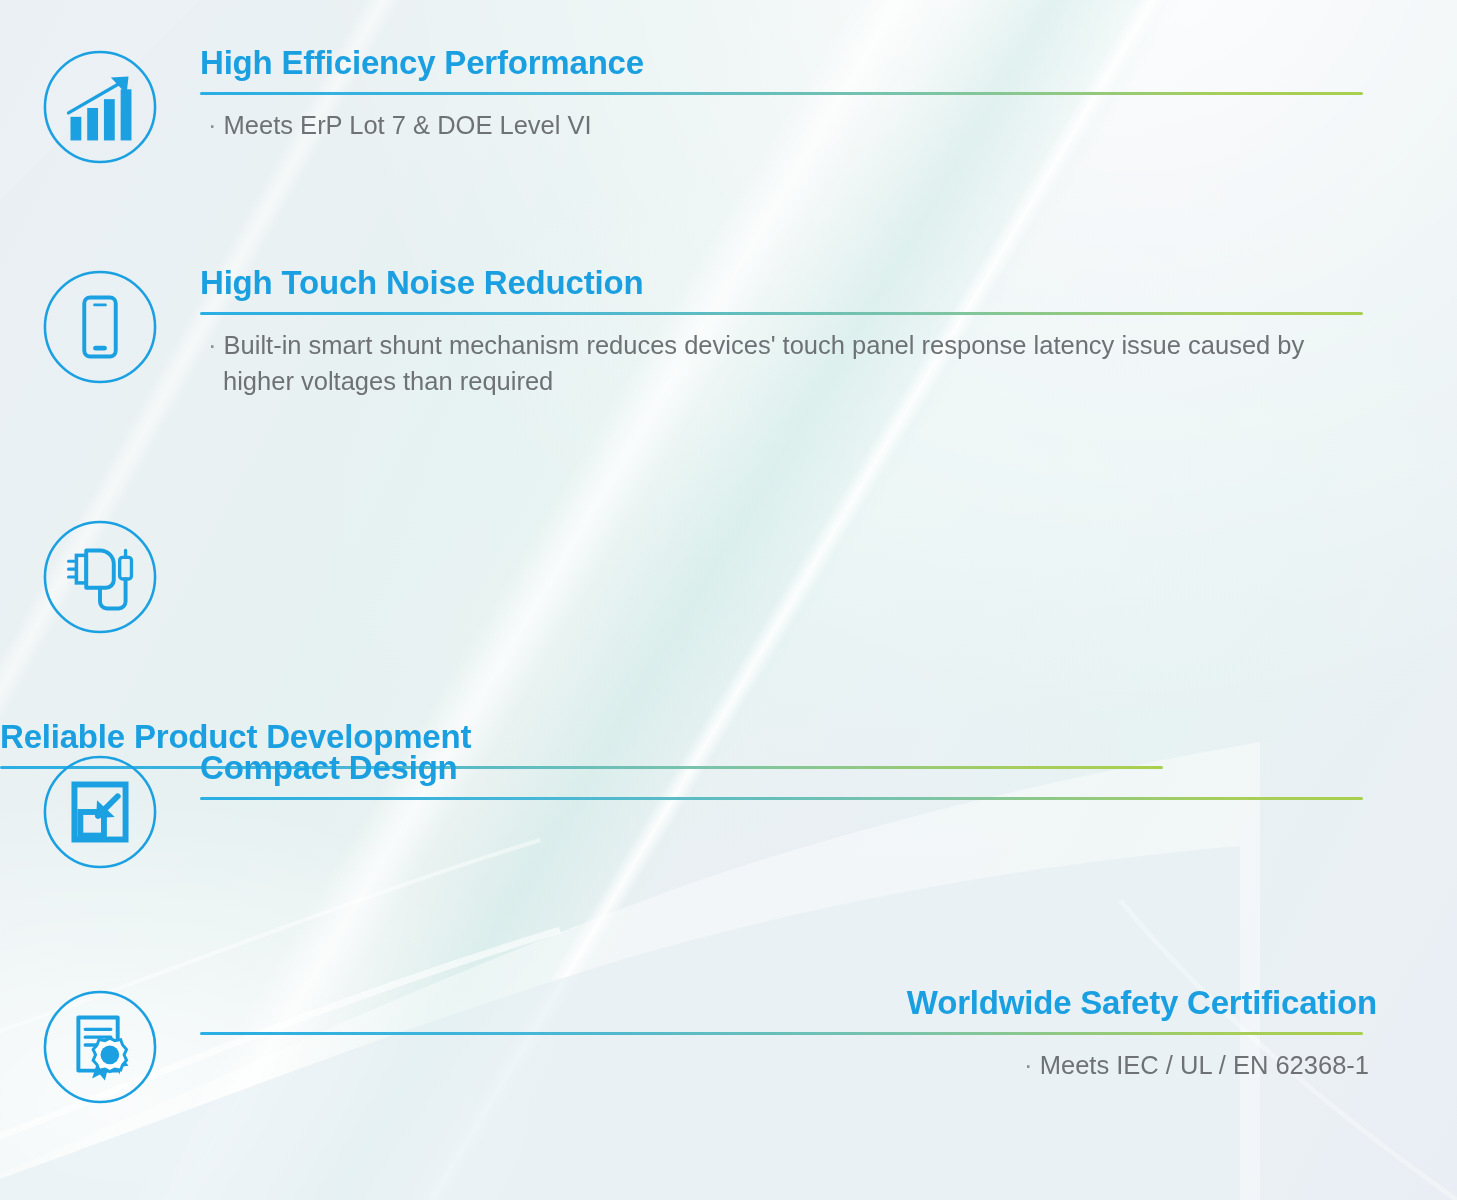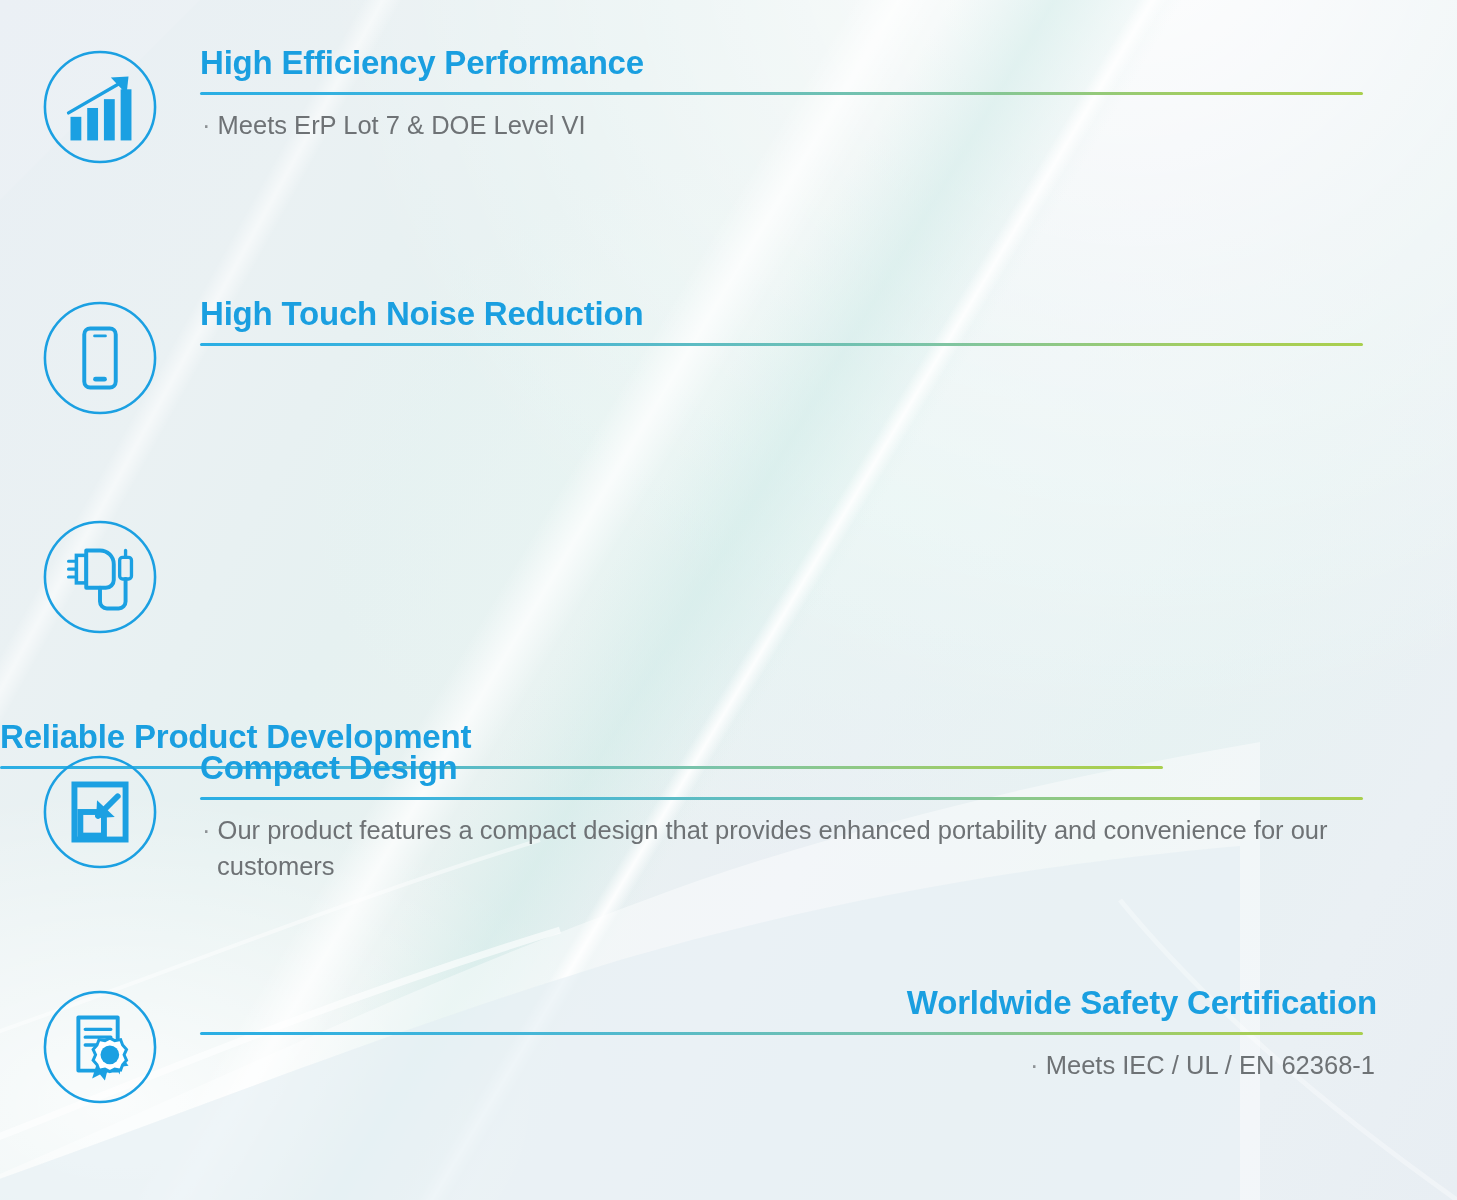--- a/index.html
+++ b/index.html
@@ -103,37 +103,37 @@
   }
   .rule {
     height: 3px;
     width: 1163px;
     margin-top: 10px;
     margin-bottom: 12px;
     background: linear-gradient(90deg, #2aaee4 0%, #45b6d8 28%, #7cc4a8 62%, #a6ce5a 88%, #a9cf4e 100%);
     border-radius: 2px;
   }
   .bullets {
-    margin: 2px;
+    margin: 8px;
     padding: 0;
     list-style: none;
   }
   .bullets li {
     color: #6e7275;
     font-size: 25.5px;
     line-height: 1.42;
     font-weight: 400;
     text-indent: -15px;
     padding-left: 15px;
   }
   .bullets li .dot { color: #8d9195; }
 
   
   #row-0 { top: 44px; }
-  #row-1 { top: 295px; }
+  #row-1 { top: 264px; }
   #row-2 { top: 514px; flex-direction: column; }
   #row-3 { top: 749px; }
   #row-4 { top: 984px; text-align: right; }
 </style>
 </head>
 <body>
 
 <div id="page">
 
   <div class="bg-layer bg-glow-mid"></div>
@@ -185,20 +185,23 @@
         <svg class="icon-circle" viewBox="0 0 120 120">
           <circle cx="60" cy="60" r="56" fill="none" stroke="#1ba0e2" stroke-width="2.6"></circle>
           <rect x="44" y="30" width="32" height="60" rx="6" ry="6" fill="none" stroke="#1ba0e2" stroke-width="4"></rect>
           <rect x="53" y="36" width="14" height="3" rx="1.5" fill="#1ba0e2"></rect>
           <rect x="53" y="79" width="14" height="5" rx="2.5" fill="#1ba0e2"></rect>
         </svg>
       </div>
       <div class="body-col">
         <div class="title">High Touch Noise Reduction</div>
         <div class="rule"></div>
+        <ul class="bullets">
+          <li><span class="dot">·</span> <span>Built-in smart shunt mechanism reduces devices' touch panel response latency issue caused by higher voltages than required</span></li>
+        </ul>
       </div>
     </div>
 
     <div class="row" id="row-2">
       <div class="icon-wrap">
         <svg class="icon-circle" viewBox="0 0 120 120">
           <circle cx="60" cy="60" r="56" fill="none" stroke="#1ba0e2" stroke-width="2.6"></circle>
 
           <path d="M 46,33 h 14 a 14,14 0 0 1 14,14 v 16 a 8,8 0 0 1 -8,8 h -20 z" fill="none" stroke="#1ba0e2" stroke-width="4" stroke-linejoin="round"></path>
           <rect x="36" y="38" width="10" height="28" fill="none" stroke="#1ba0e2" stroke-width="3.6"></rect>
@@ -223,23 +226,20 @@
           <circle cx="60" cy="60" r="56" fill="none" stroke="#1ba0e2" stroke-width="2.6"></circle>
           <rect x="34" y="32" width="52" height="56" fill="none" stroke="#1ba0e2" stroke-width="6"></rect>
           <rect x="40" y="60" width="24" height="24" fill="#e9f0f4" stroke="#1ba0e2" stroke-width="6"></rect>
           <path d="M 78,44 L 58,64" stroke="#1ba0e2" stroke-width="6" stroke-linecap="round"></path>
           <path d="M 56,66 L 57,48 L 75,65 Z" fill="#1ba0e2"></path>
         </svg>
       </div>
       <div class="body-col">
         <div class="title">Compact Design</div>
         <div class="rule"></div>
-        <ul class="bullets">
-          <li><span class="dot">·</span> <span>Our product features a compact design that provides enhanced portability and convenience for our customers</span></li>
-        </ul>
       </div>
     </div>
 
     <div class="row" id="row-4">
       <div class="icon-wrap">
         <svg class="icon-circle" viewBox="0 0 120 120">
           <circle cx="60" cy="60" r="56" fill="none" stroke="#1ba0e2" stroke-width="2.6"></circle>
 
           <path d="M 38,30 h 40 v 54 h -40 z" fill="none" stroke="#1ba0e2" stroke-width="4" stroke-linejoin="round"></path>
           <path d="M 45,42 h 26 M 45,50 h 26 M 45,58 h 16" stroke="#1ba0e2" stroke-width="3.4" stroke-linecap="round"></path>

